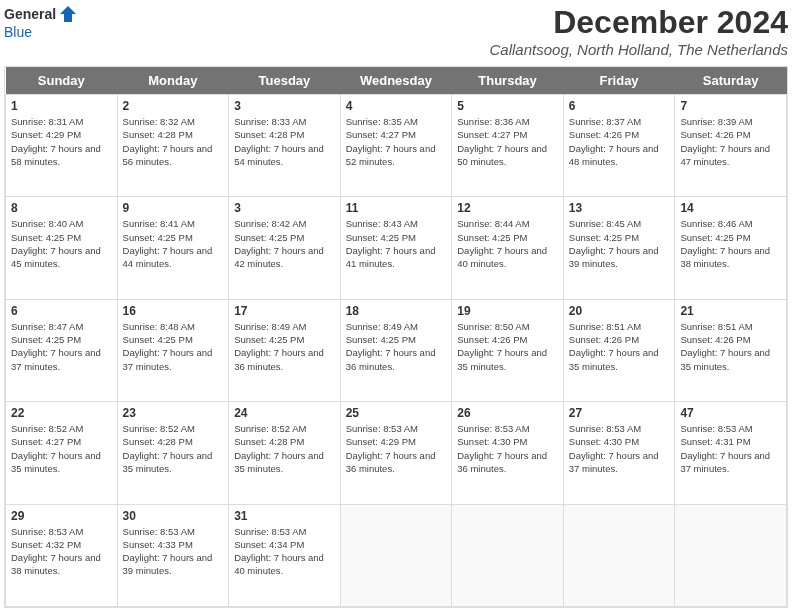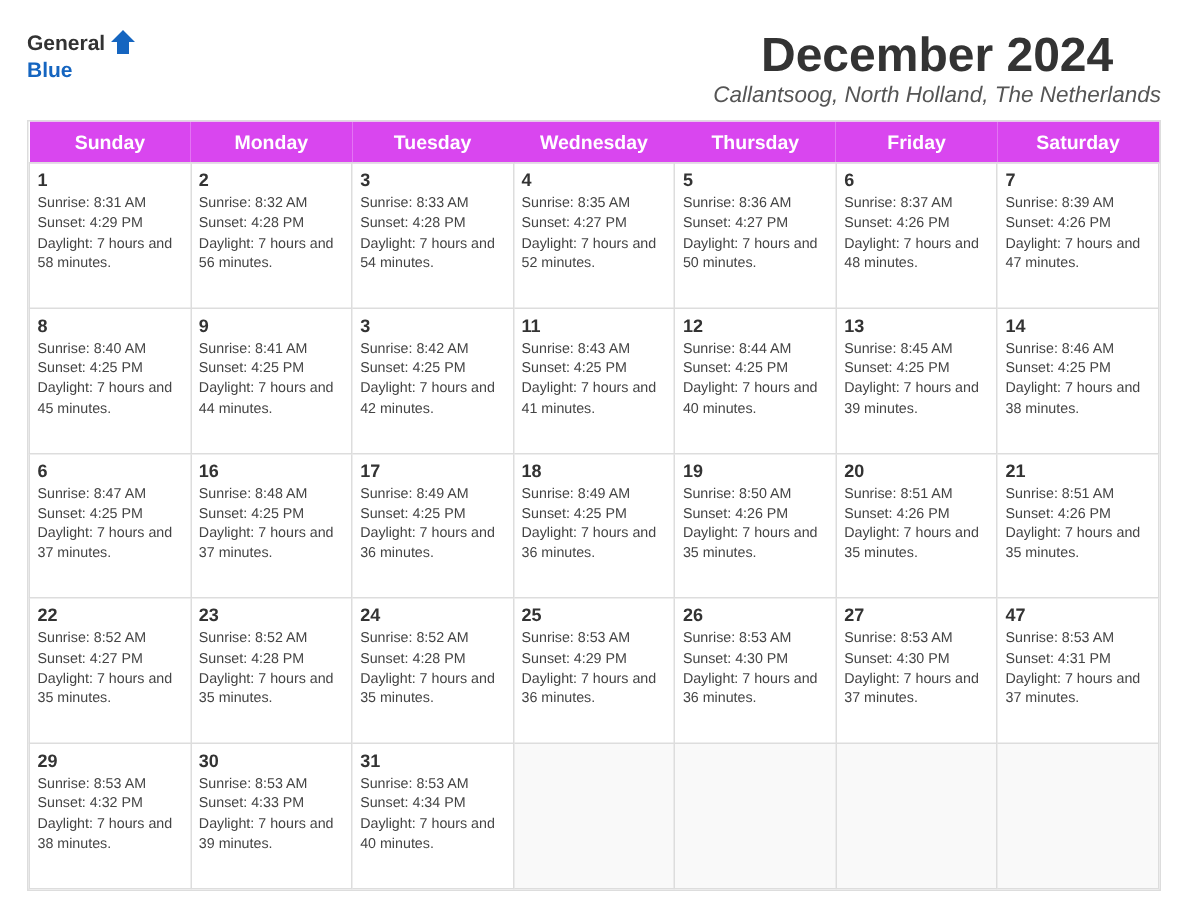--- a/index.html
+++ b/index.html
@@ -6,21 +6,21 @@
     body {
       font-family: Arial, sans-serif;
       background: #fff;
       width: 792px;
       height: 612px;
       overflow: hidden;
     }
     .page {
       width: 792px;
       height: 612px;
-      padding: 18px;
+      padding: 4px;
       display: flex;
       flex-direction: column;
     }
     .header {
       display: flex;
       align-items: flex-start;
       margin-bottom: 8px;
     }
     .logo {
       display: flex;
@@ -32,54 +32,53 @@
       display: flex;
       align-items: center;
     }
     .logo-general {
       font-size: 14px;
       font-weight: bold;
       color: #333;
     }
     .logo-blue {
       font-size: 14px;
-      font-weight: bold;
+      font-weight: normal;
       color: #1565c0;
     }
     .logo-icon {
       width: 20px;
       height: 20px;
       margin-left: 2px;
     }
     .title-section {
       text-align: right;
     }
     .main-title {
       font-size: 32px;
       font-weight: bold;
       color: #333;
-      text-align: center;
     }
     .subtitle {
       font-size: 15px;
       color: #555;
       font-style: italic;
     }
     .calendar {
       flex: 1;
       border: 1px solid #ddd;
       overflow: hidden;
     }
     table {
       width: 100%;
       border-collapse: collapse;
       height: 100%;
     }
     .day-header {
-      background-color: #d946ef;
+      background-color: #737373;
       color: white;
       text-align: center;
       padding: 6px 4px;
       font-size: 13px;
       font-weight: bold;
     }
     .day-cell {
       border: 1px solid #ddd;
       vertical-align: top;
       padding: 4px 5px;

